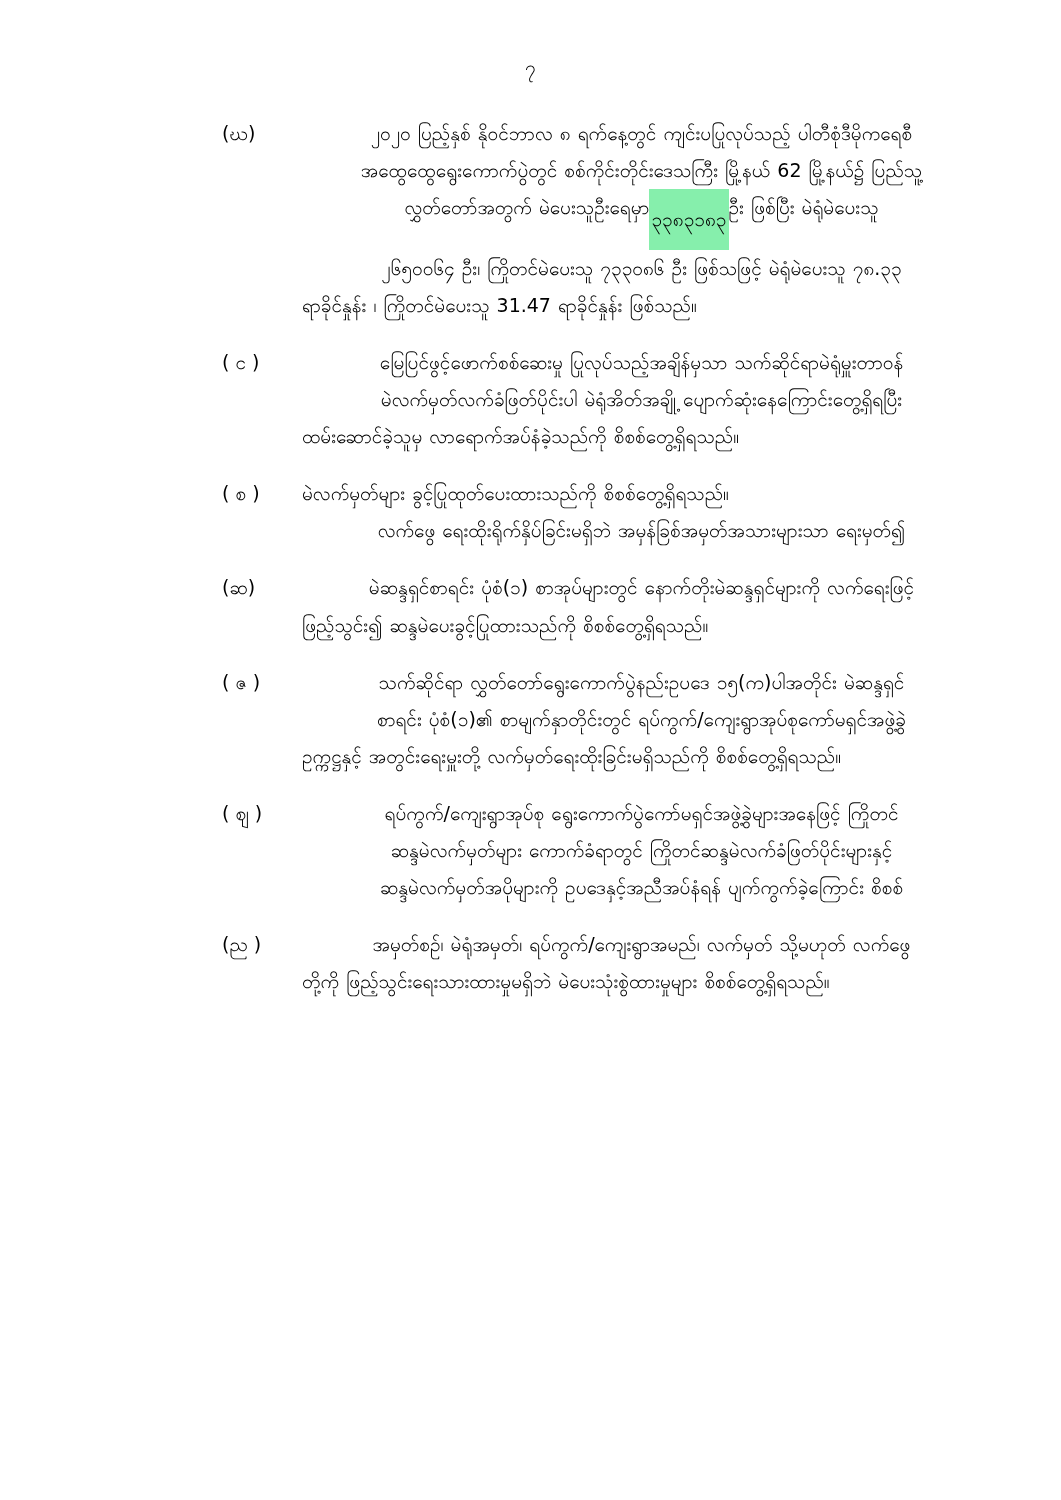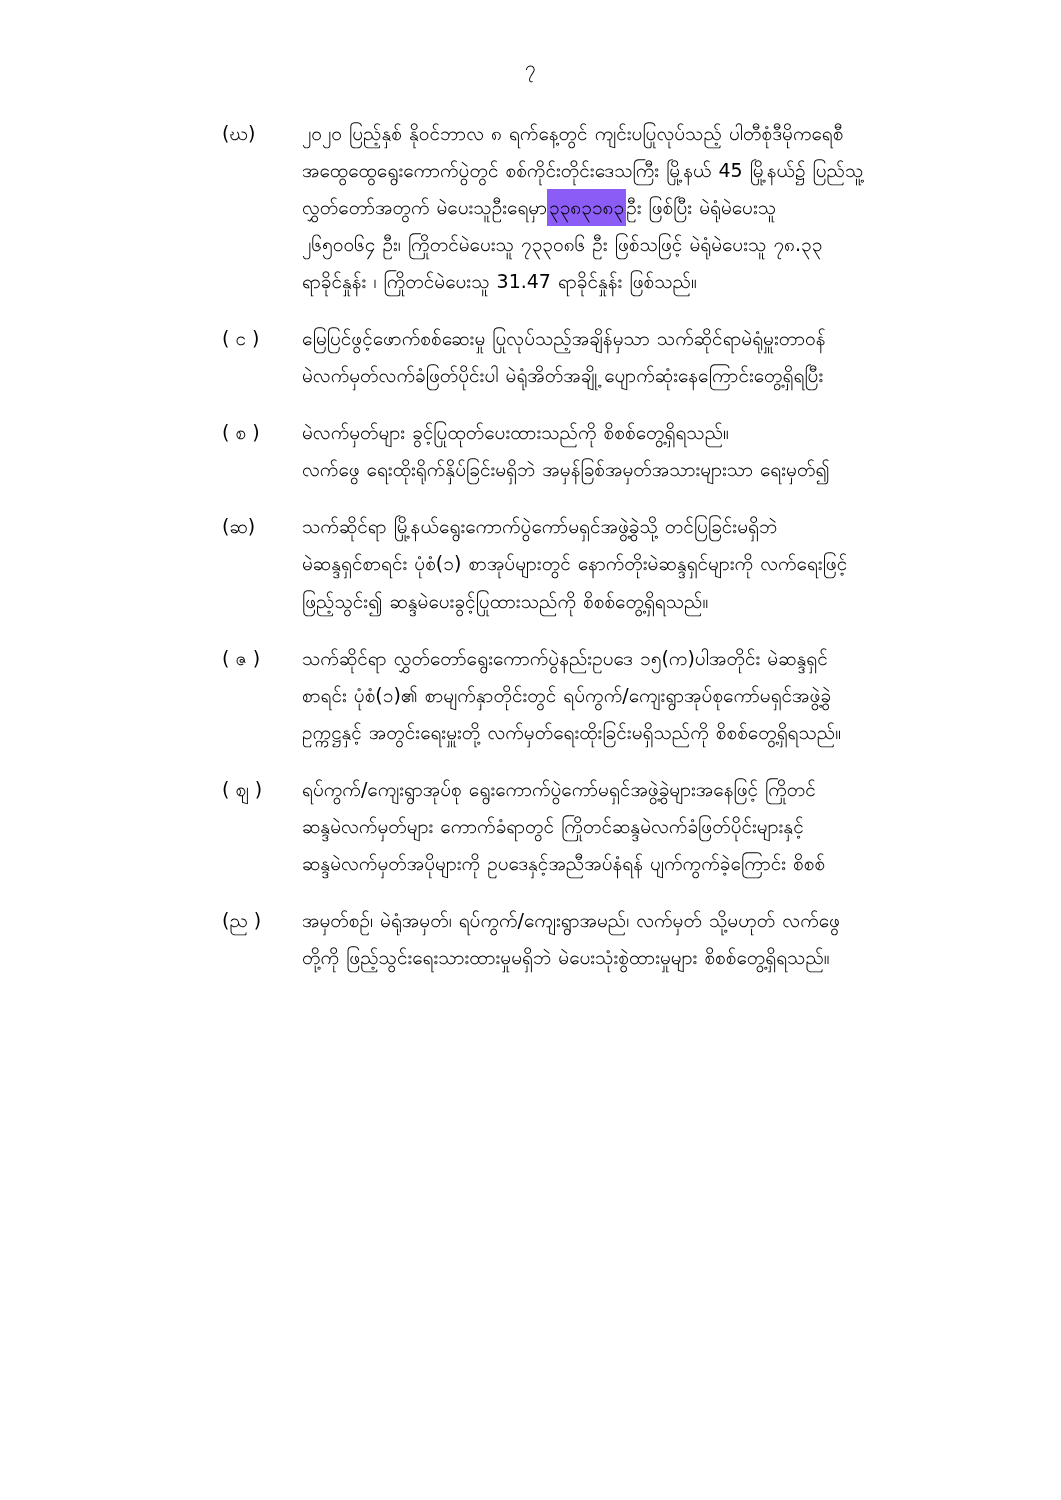--- a/index.html
+++ b/index.html
@@ -50,41 +50,41 @@
     text-align: justify;
     text-justify: inter-word;
     word-spacing: 1px;
   }
   .text .ln {
     display: block;
     white-space: nowrap;
   }
   .text .ln.just {
     display: flex;
-    justify-content: flex-start;
+    justify-content: center;
   }
   .hl {
-    background: #8b5cf6;
-    padding: 0 2px;
+    background: #86efac;
+    padding: 12px 2px;
   }
 </style>
 </head>
 <body>
 
 <div class="page">
   <div class="page-number">၇</div>
   <div class="body" id="body-root">
       <div class="para">
         <div class="marker">(ဃ)</div>
         <div class="text">
           <span class="ln just">
             <span>၂၀၂၀ ပြည့်နှစ် နိုဝင်ဘာလ ၈ ရက်နေ့တွင် ကျင်းပပြုလုပ်သည့် ပါတီစုံဒီမိုကရေစီ</span>
           </span>
           <span class="ln just">
-            <span>အထွေထွေရွေးကောက်ပွဲတွင် စစ်ကိုင်းတိုင်းဒေသကြီး မြို့နယ် 45 မြို့နယ်၌ ပြည်သူ့</span>
+            <span>အထွေထွေရွေးကောက်ပွဲတွင် စစ်ကိုင်းတိုင်းဒေသကြီး မြို့နယ် 62 မြို့နယ်၌ ပြည်သူ့</span>
           </span>
           <span class="ln just">
             <span>လွှတ်တော်အတွက် မဲပေးသူဦးရေမှာ </span>
             <span class="hl">၃၃၈၃၁၈၃</span>
             <span> ဦး ဖြစ်ပြီး မဲရုံမဲပေးသူ</span>
           </span>
           <span class="ln just">
             <span>၂၆၅၀၀၆၄ ဦး၊ ကြိုတင်မဲပေးသူ ၇၃၃၀၈၆ ဦး ဖြစ်သဖြင့် မဲရုံမဲပေးသူ ၇၈.၃၃</span>
           </span>
           <span class="ln"><span>ရာခိုင်နှုန်း ၊ ကြိုတင်မဲပေးသူ 31.47 ရာခိုင်နှုန်း ဖြစ်သည်။</span></span>
@@ -92,37 +92,35 @@
       </div>
       <div class="para">
         <div class="marker">( င )</div>
         <div class="text">
           <span class="ln just">
             <span>မြေပြင်ဖွင့်ဖောက်စစ်ဆေးမှု ပြုလုပ်သည့်အချိန်မှသာ သက်ဆိုင်ရာမဲရုံမှူးတာဝန်</span>
           </span>
           <span class="ln just">
             <span>မဲလက်မှတ်လက်ခံဖြတ်ပိုင်းပါ မဲရုံအိတ်အချို့ ပျောက်ဆုံးနေကြောင်းတွေ့ရှိရပြီး</span>
           </span>
+          <span class="ln"><span>ထမ်းဆောင်ခဲ့သူမှ လာရောက်အပ်နံခဲ့သည်ကို စိစစ်တွေ့ရှိရသည်။</span></span>
         </div>
       </div>
       <div class="para">
         <div class="marker">( စ )</div>
         <div class="text">
           <span class="ln"><span>မဲလက်မှတ်များ ခွင့်ပြုထုတ်ပေးထားသည်ကို စိစစ်တွေ့ရှိရသည်။</span></span>
           <span class="ln just">
             <span>လက်ဖွေ ရေးထိုးရိုက်နှိပ်ခြင်းမရှိဘဲ အမှန်ခြစ်အမှတ်အသားများသာ ရေးမှတ်၍</span>
           </span>
         </div>
       </div>
       <div class="para">
         <div class="marker">(ဆ)</div>
         <div class="text">
-          <span class="ln just">
-            <span>သက်ဆိုင်ရာ မြို့နယ်ရွေးကောက်ပွဲကော်မရှင်အဖွဲ့ခွဲသို့ တင်ပြခြင်းမရှိဘဲ</span>
-          </span>
           <span class="ln just">
             <span>မဲဆန္ဒရှင်စာရင်း ပုံစံ(၁) စာအုပ်များတွင် နောက်တိုးမဲဆန္ဒရှင်များကို လက်ရေးဖြင့်</span>
           </span>
           <span class="ln"><span>ဖြည့်သွင်း၍ ဆန္ဒမဲပေးခွင့်ပြုထားသည်ကို စိစစ်တွေ့ရှိရသည်။</span></span>
         </div>
       </div>
       <div class="para">
         <div class="marker">( ဇ )</div>
         <div class="text">
           <span class="ln just">

